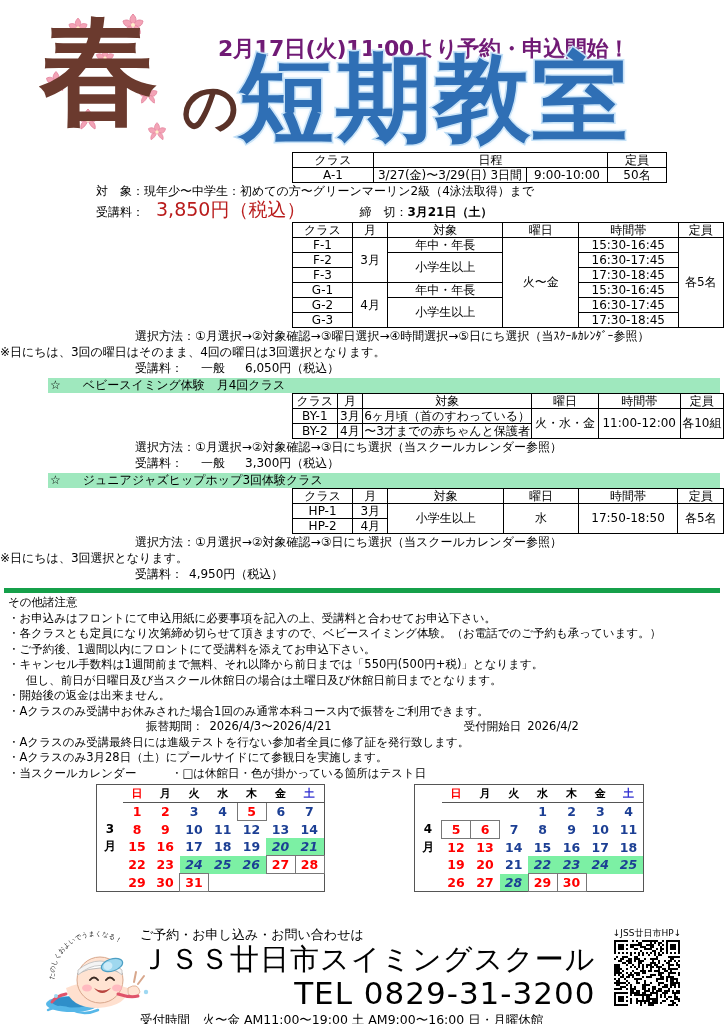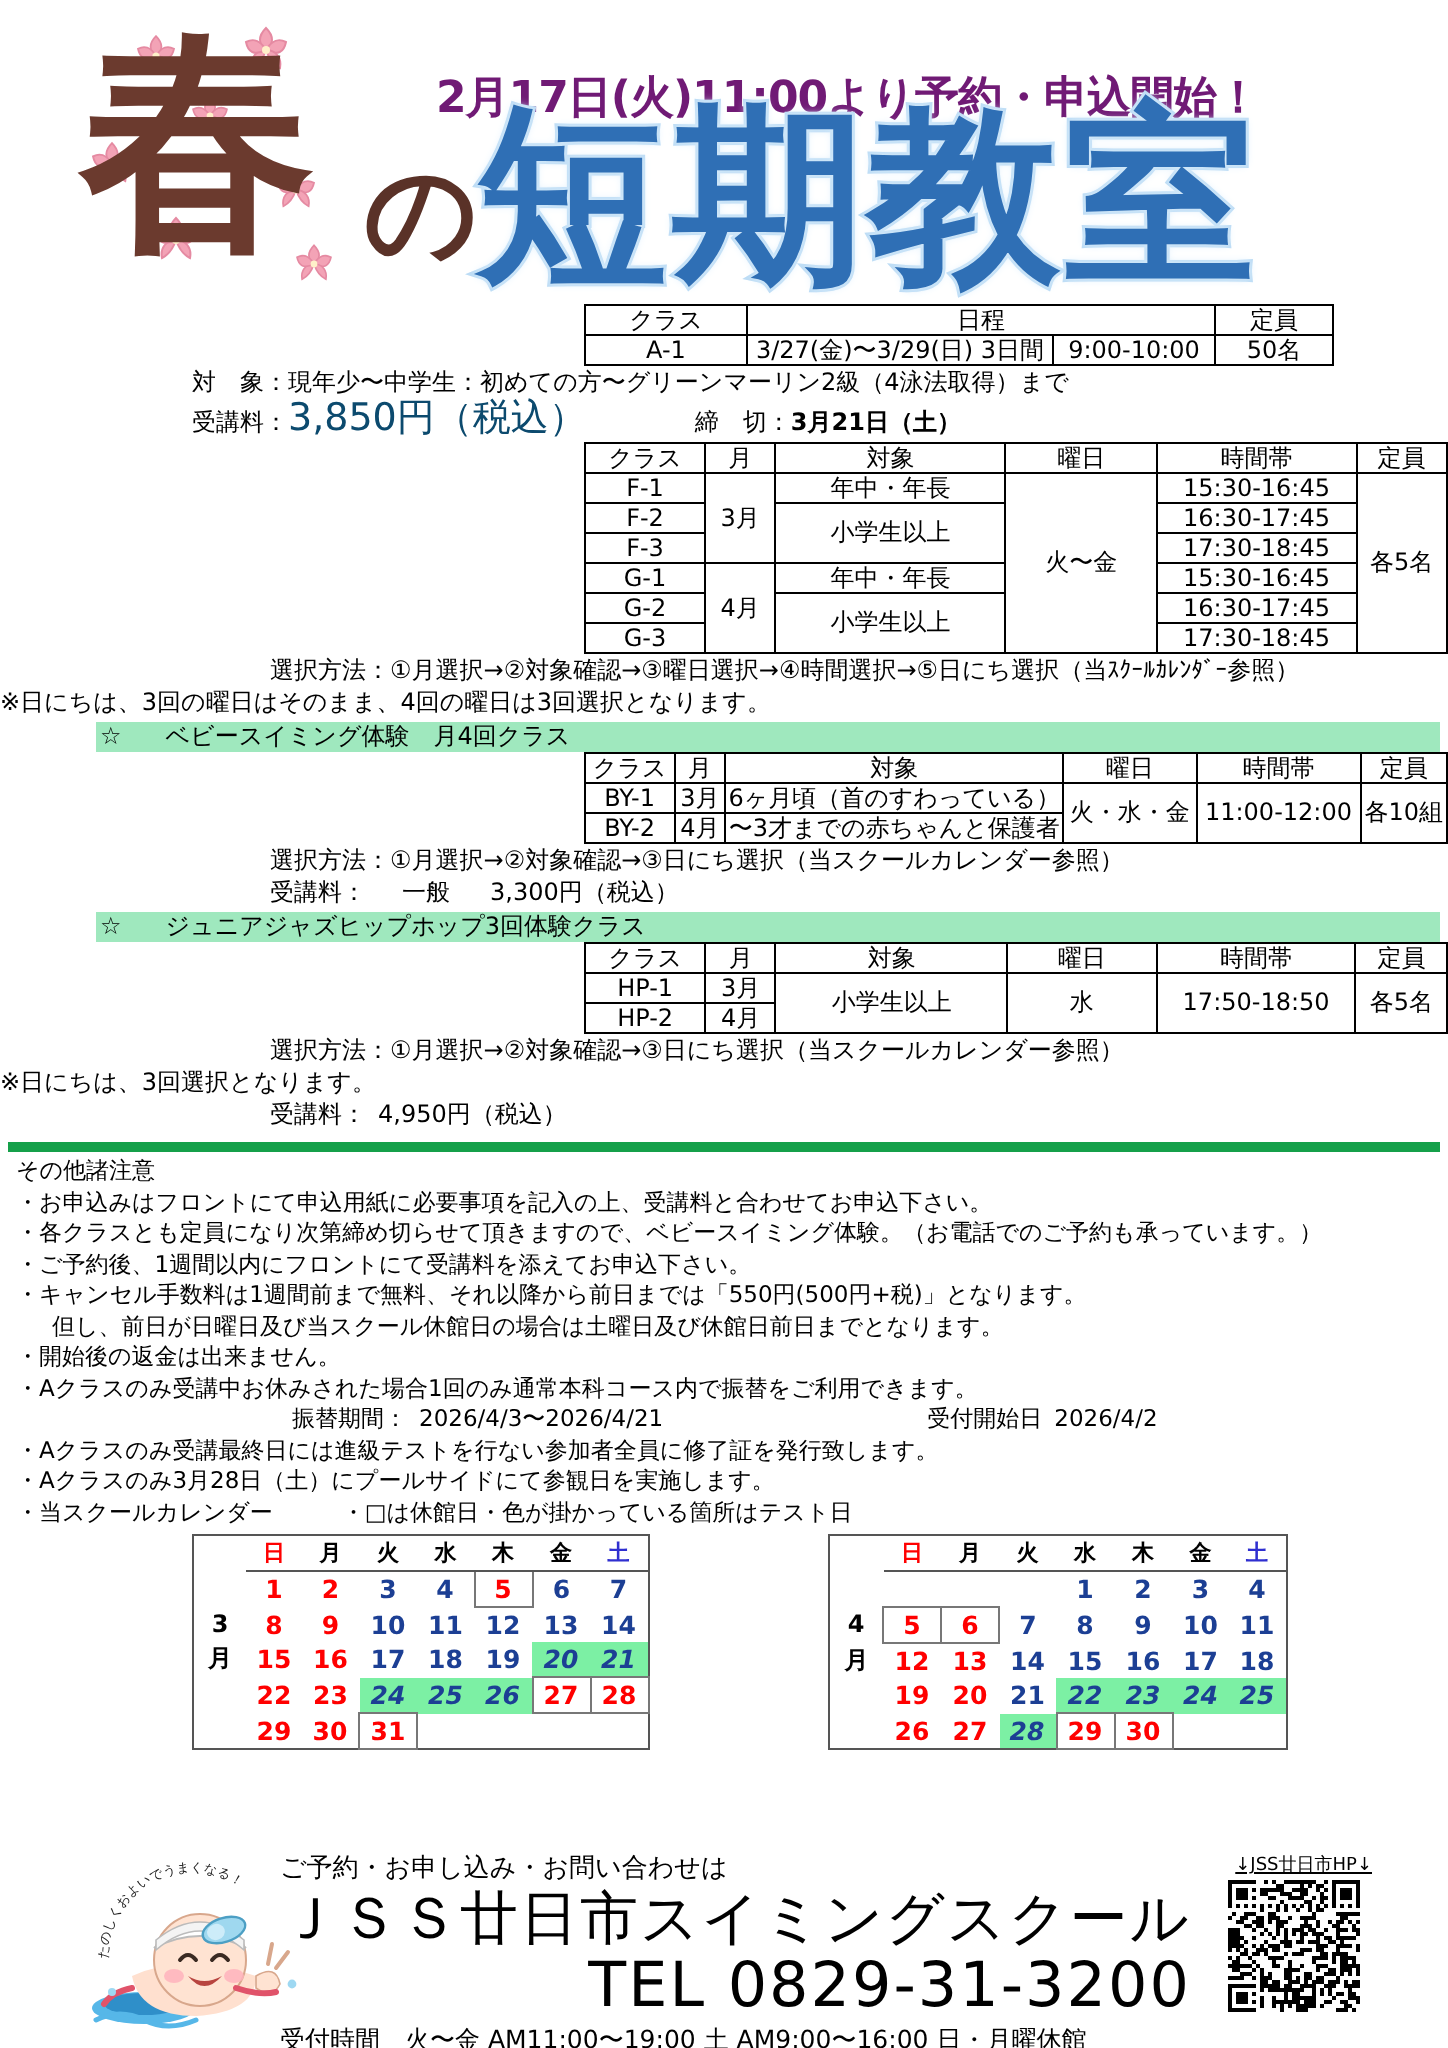--- a/index.html
+++ b/index.html
@@ -71,21 +71,21 @@
     white-space:nowrap;
   }
   table.cls th{font-size:12px;}
   .tiny{font-size:8.5px;line-height:9px;white-space:nowrap;}
 
   
   .line{font-size:12px;line-height:16px;white-space:nowrap;}
   .ind-96{padding-left:96px;}
   .ind-135{padding-left:135px;}
   .ind-175{}
-  .price-red{color:#0c4a6e;font-size:19px;font-weight:400;letter-spacing:0px;}
+  .price-red{color:#b91c1c;font-size:19px;font-weight:400;letter-spacing:0px;margin-left:12px;}
   .bold{font-weight:700;}
 
   
   .notes-rule{height:5px;background:#15a04a;margin:6px 4px 0 4px;}
   .notes{
     margin:2px 6px 0 8px;font-size:11.5px;line-height:15.5px;
   }
   .notes div{white-space:nowrap;}
   .notes .ind{padding-left:18px;}
 
@@ -111,21 +111,21 @@
   
   .footer{position:absolute;left:0;top:922px;width:724px;height:102px;}
   .mascot{position:absolute;left:42px;top:8px;width:118px;height:92px;}
   .ftxt{position:absolute;left:140px;top:4px;}
   .f1{font-size:13px;line-height:17px;}
   .f2{font-size:29px;line-height:33px;letter-spacing:1px;
       font-family:"DejaVu Sans","Liberation Sans",sans-serif;}
   .f3{font-size:31px;line-height:35px;letter-spacing:1px;font-weight:400;text-align:right;}
   .f4{font-size:12.5px;line-height:17px;}
   .qrwrap{position:absolute;left:608px;top:6px;width:78px;}
-  .qrlabel{font-size:9px;text-align:right;line-height:11px;text-decoration:underline;}
+  .qrlabel{font-size:9px;text-align:center;line-height:11px;}
   .qr{width:66px;height:66px;margin:1px auto 0 auto;}
 </style>
 </head>
 <body>
 
 <div class="page">
 
   <div class="header">
 
     <div class="sakura-wrap">
@@ -264,20 +264,23 @@
       <td>G-3</td>
       <td>17:30-18:45</td>
     </tr>
   </tbody>
     </table>
 
   <div class="line ind-135">
     <span>選択方法：</span><span>①月選択→②対象確認→③曜日選択→④時間選択→⑤日にち選択（当ｽｸｰﾙｶﾚﾝﾀﾞｰ参照）</span>
   </div>
   <div class="line ind-175">※日にちは、3回の曜日はそのまま、4回の曜日は3回選択となります。</div>
+  <div class="line ind-135">
+    <span>受講料：</span><span style="display:inline-block;width:18px"></span><span>一般</span><span style="display:inline-block;width:20px"></span><span>6,050円（税込）</span>
+  </div>
 
   <div class="secbar" style="margin-top:2px">
     <span class="star">☆</span><span class="lbl">ベビースイミング体験　月4回クラス</span>
   </div>
 
   <table class="cls">
     <tbody>
         <tr>
       <th style="width:60px">クラス</th>
       <th style="width:34px">月</th>

